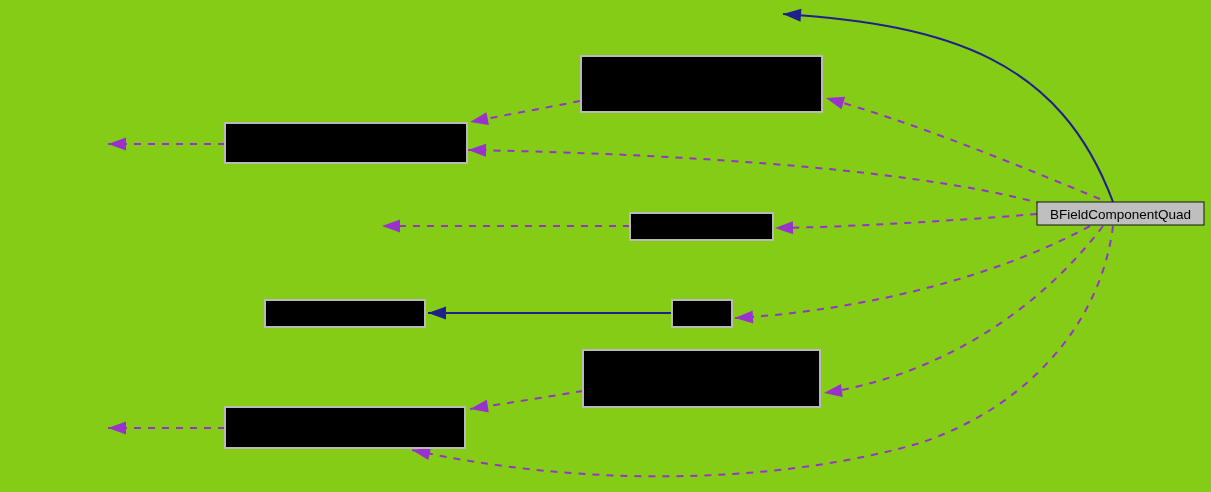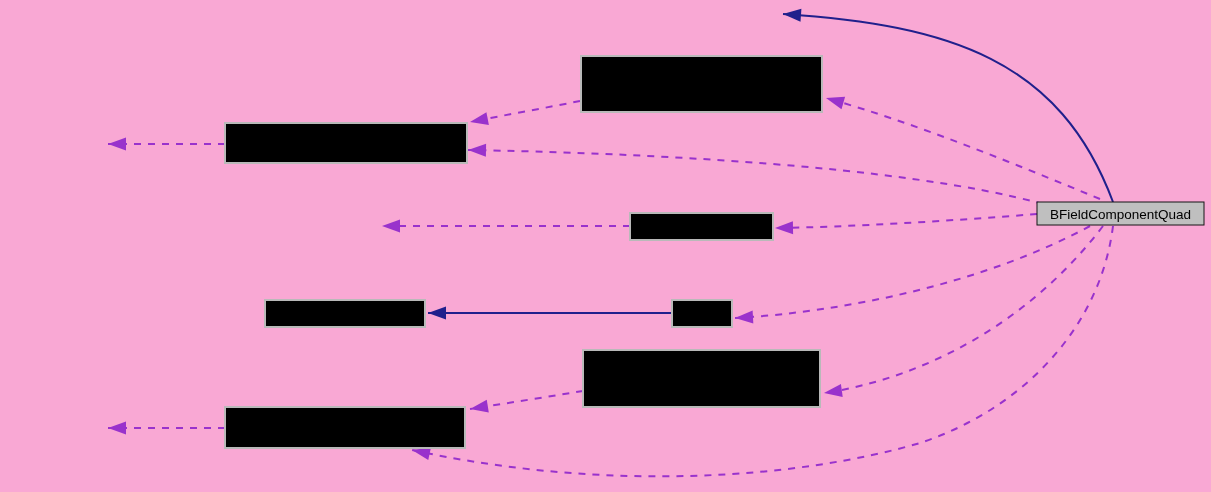--- a/index.html
+++ b/index.html
@@ -4,21 +4,21 @@
 <style>
   html, body {
     margin: 0;
     padding: 0;
     background: #000000;
   }
   .stage {
     position: relative;
     width: 1211px;
     height: 492px;
-    background: #f9a8d4;
+    background: #84cc16;
     overflow: hidden;
     font-family: "Liberation Sans", "DejaVu Sans", sans-serif;
   }
   svg { display: block; }
   .graph-box {
     fill: #000000;
     stroke: #b9b9b9;
     stroke-width: 2;
   }
   .main-node-rect {

